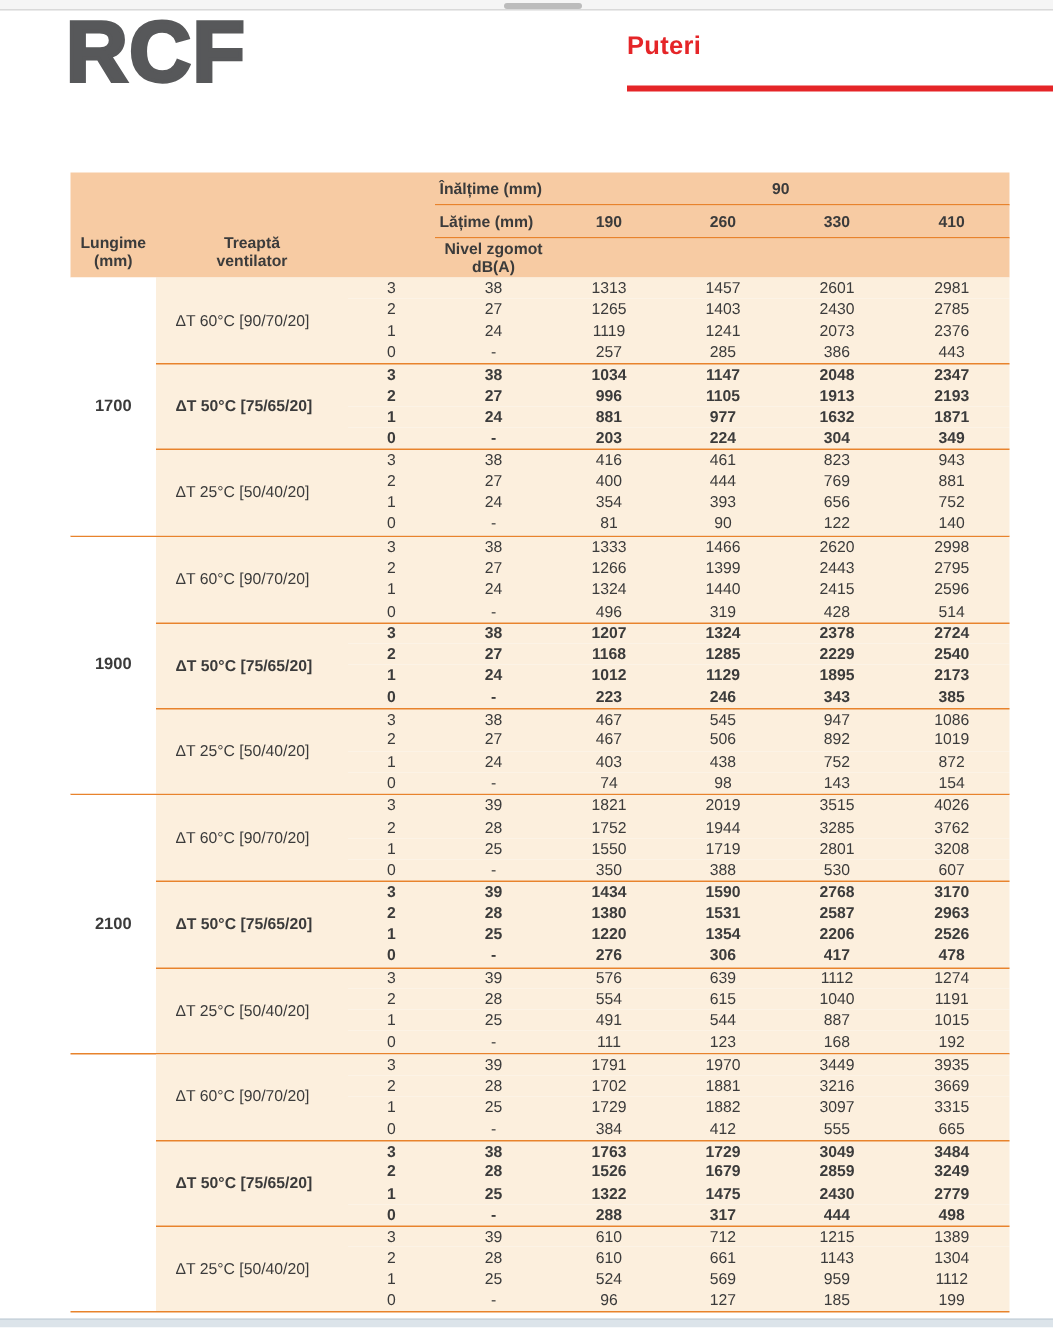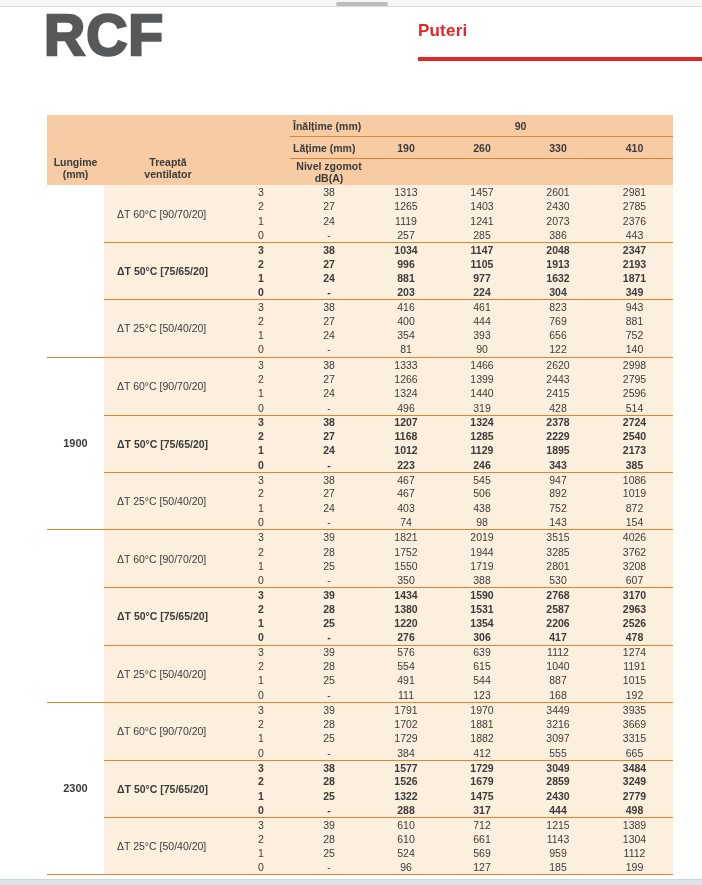--- a/index.html
+++ b/index.html
@@ -92,20 +92,21 @@
 
     <div class="hcell hnoise" style="grid-row:3;">
       <div>Nivel zgomot</div>
       <div>dB(A)</div>
     </div>
     <div class="hcell hfill" style="grid-row:3;"></div>
   </div>
 
   <div>
       <div class="group">
+        <div class="len">1700</div>
         <div class="sublabel" style="grid-row: 1 / span 4;">ΔT 60°C [90/70/20]</div>
         <div class="cell" style="grid-area: 1 / 3;">3</div>
         <div class="cell" style="grid-area: 1 / 4;">38</div>
         <div class="cell" style="grid-area: 1 / 5;">1313</div>
         <div class="cell" style="grid-area: 1 / 6;">1457</div>
         <div class="cell" style="grid-area: 1 / 7;">2601</div>
         <div class="cell" style="grid-area: 1 / 8;">2981</div>
         <div class="cell" style="grid-area: 2 / 3;">2</div>
         <div class="cell" style="grid-area: 2 / 4;">27</div>
         <div class="cell" style="grid-area: 2 / 5;">1265</div>
@@ -247,20 +248,21 @@
         <div class="cell" style="grid-area: 11 / 7;">752</div>
         <div class="cell" style="grid-area: 11 / 8;">872</div>
         <div class="cell" style="grid-area: 12 / 3;">0</div>
         <div class="cell" style="grid-area: 12 / 4;">-</div>
         <div class="cell" style="grid-area: 12 / 5;">74</div>
         <div class="cell" style="grid-area: 12 / 6;">98</div>
         <div class="cell" style="grid-area: 12 / 7;">143</div>
         <div class="cell" style="grid-area: 12 / 8;">154</div>
       </div>
       <div class="group">
+        <div class="len">2100</div>
         <div class="sublabel" style="grid-row: 1 / span 4;">ΔT 60°C [90/70/20]</div>
         <div class="cell" style="grid-area: 1 / 3;">3</div>
         <div class="cell" style="grid-area: 1 / 4;">39</div>
         <div class="cell" style="grid-area: 1 / 5;">1821</div>
         <div class="cell" style="grid-area: 1 / 6;">2019</div>
         <div class="cell" style="grid-area: 1 / 7;">3515</div>
         <div class="cell" style="grid-area: 1 / 8;">4026</div>
         <div class="cell" style="grid-area: 2 / 3;">2</div>
         <div class="cell" style="grid-area: 2 / 4;">28</div>
         <div class="cell" style="grid-area: 2 / 5;">1752</div>
@@ -324,21 +326,20 @@
         <div class="cell" style="grid-area: 11 / 7;">887</div>
         <div class="cell" style="grid-area: 11 / 8;">1015</div>
         <div class="cell" style="grid-area: 12 / 3;">0</div>
         <div class="cell" style="grid-area: 12 / 4;">-</div>
         <div class="cell" style="grid-area: 12 / 5;">111</div>
         <div class="cell" style="grid-area: 12 / 6;">123</div>
         <div class="cell" style="grid-area: 12 / 7;">168</div>
         <div class="cell" style="grid-area: 12 / 8;">192</div>
       </div>
       <div class="group">
-        <div class="len">2300</div>
         <div class="sublabel" style="grid-row: 1 / span 4;">ΔT 60°C [90/70/20]</div>
         <div class="cell" style="grid-area: 1 / 3;">3</div>
         <div class="cell" style="grid-area: 1 / 4;">39</div>
         <div class="cell" style="grid-area: 1 / 5;">1791</div>
         <div class="cell" style="grid-area: 1 / 6;">1970</div>
         <div class="cell" style="grid-area: 1 / 7;">3449</div>
         <div class="cell" style="grid-area: 1 / 8;">3935</div>
         <div class="cell" style="grid-area: 2 / 3;">2</div>
         <div class="cell" style="grid-area: 2 / 4;">28</div>
         <div class="cell" style="grid-area: 2 / 5;">1702</div>
@@ -353,21 +354,21 @@
         <div class="cell" style="grid-area: 3 / 8;">3315</div>
         <div class="cell" style="grid-area: 4 / 3;">0</div>
         <div class="cell" style="grid-area: 4 / 4;">-</div>
         <div class="cell" style="grid-area: 4 / 5;">384</div>
         <div class="cell" style="grid-area: 4 / 6;">412</div>
         <div class="cell" style="grid-area: 4 / 7;">555</div>
         <div class="cell" style="grid-area: 4 / 8;">665</div>
         <div class="sublabel sep bold" style="grid-row: 5 / span 4;">ΔT 50°C [75/65/20]</div>
         <div class="cell sep bold" style="grid-area: 5 / 3;">3</div>
         <div class="cell sep bold" style="grid-area: 5 / 4;">38</div>
-        <div class="cell sep bold" style="grid-area: 5 / 5;">1577</div>
+        <div class="cell sep bold" style="grid-area: 5 / 5;">1763</div>
         <div class="cell sep bold" style="grid-area: 5 / 6;">1729</div>
         <div class="cell sep bold" style="grid-area: 5 / 7;">3049</div>
         <div class="cell sep bold" style="grid-area: 5 / 8;">3484</div>
         <div class="cell bold" style="grid-area: 6 / 3;">2</div>
         <div class="cell bold" style="grid-area: 6 / 4;">28</div>
         <div class="cell bold" style="grid-area: 6 / 5;">1526</div>
         <div class="cell bold" style="grid-area: 6 / 6;">1679</div>
         <div class="cell bold" style="grid-area: 6 / 7;">2859</div>
         <div class="cell bold" style="grid-area: 6 / 8;">3249</div>
         <div class="cell bold" style="grid-area: 7 / 3;">1</div>

